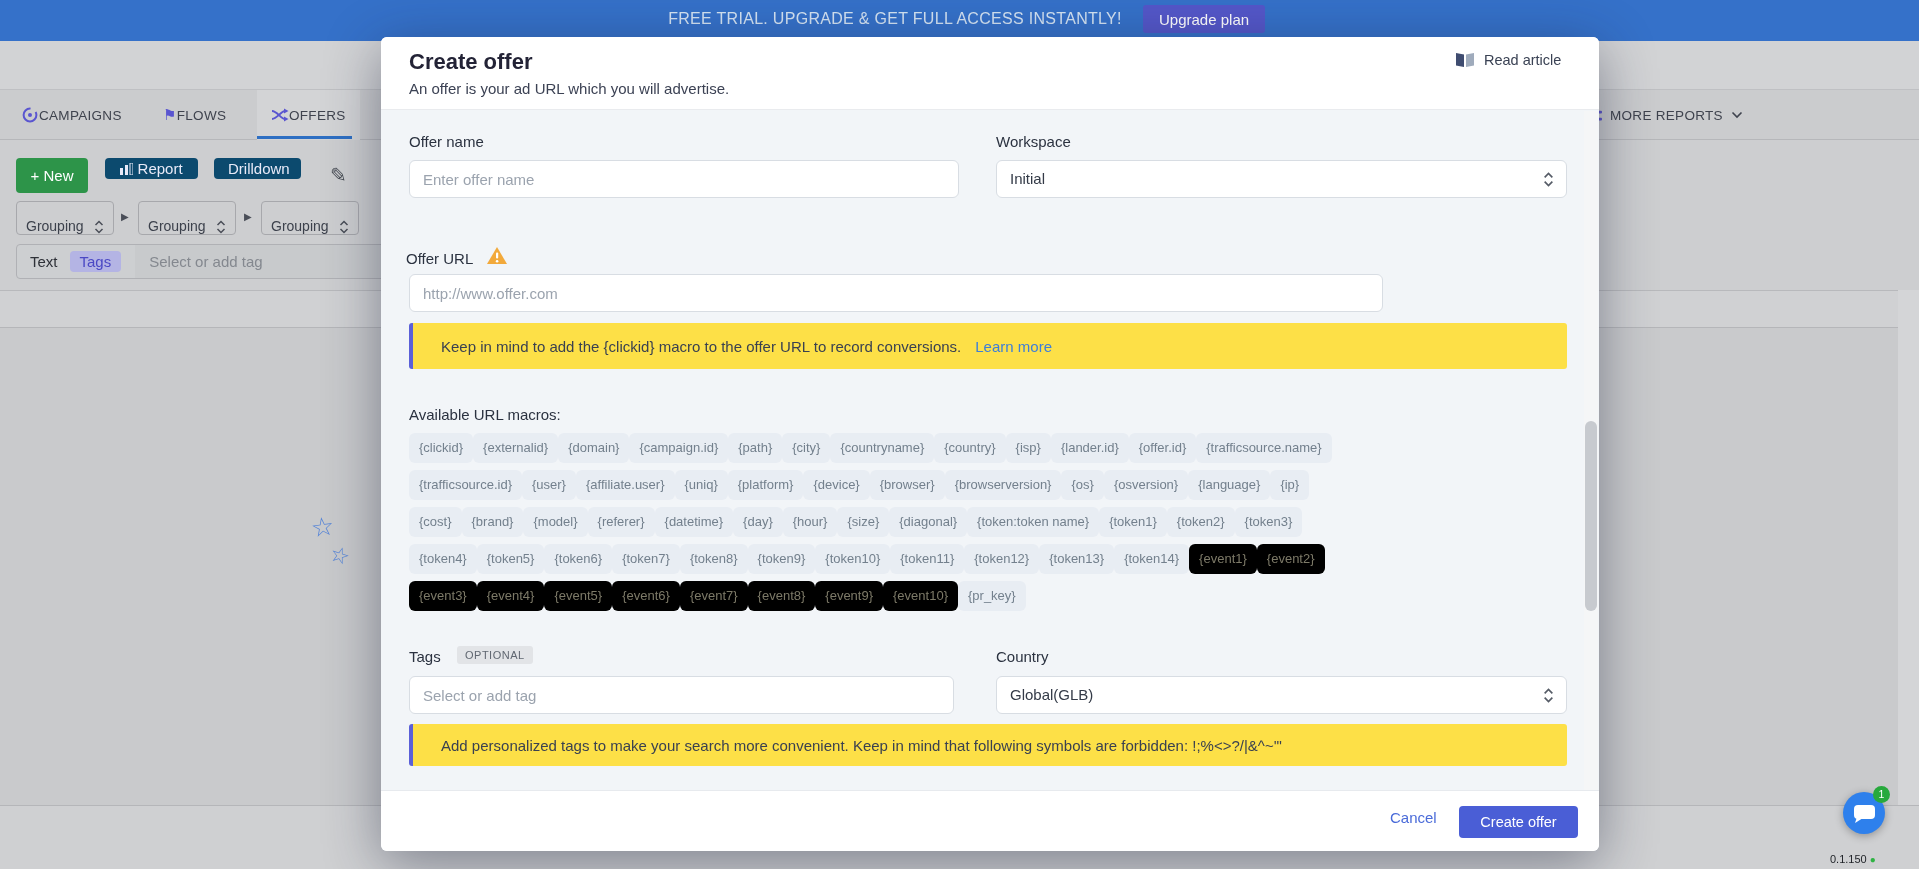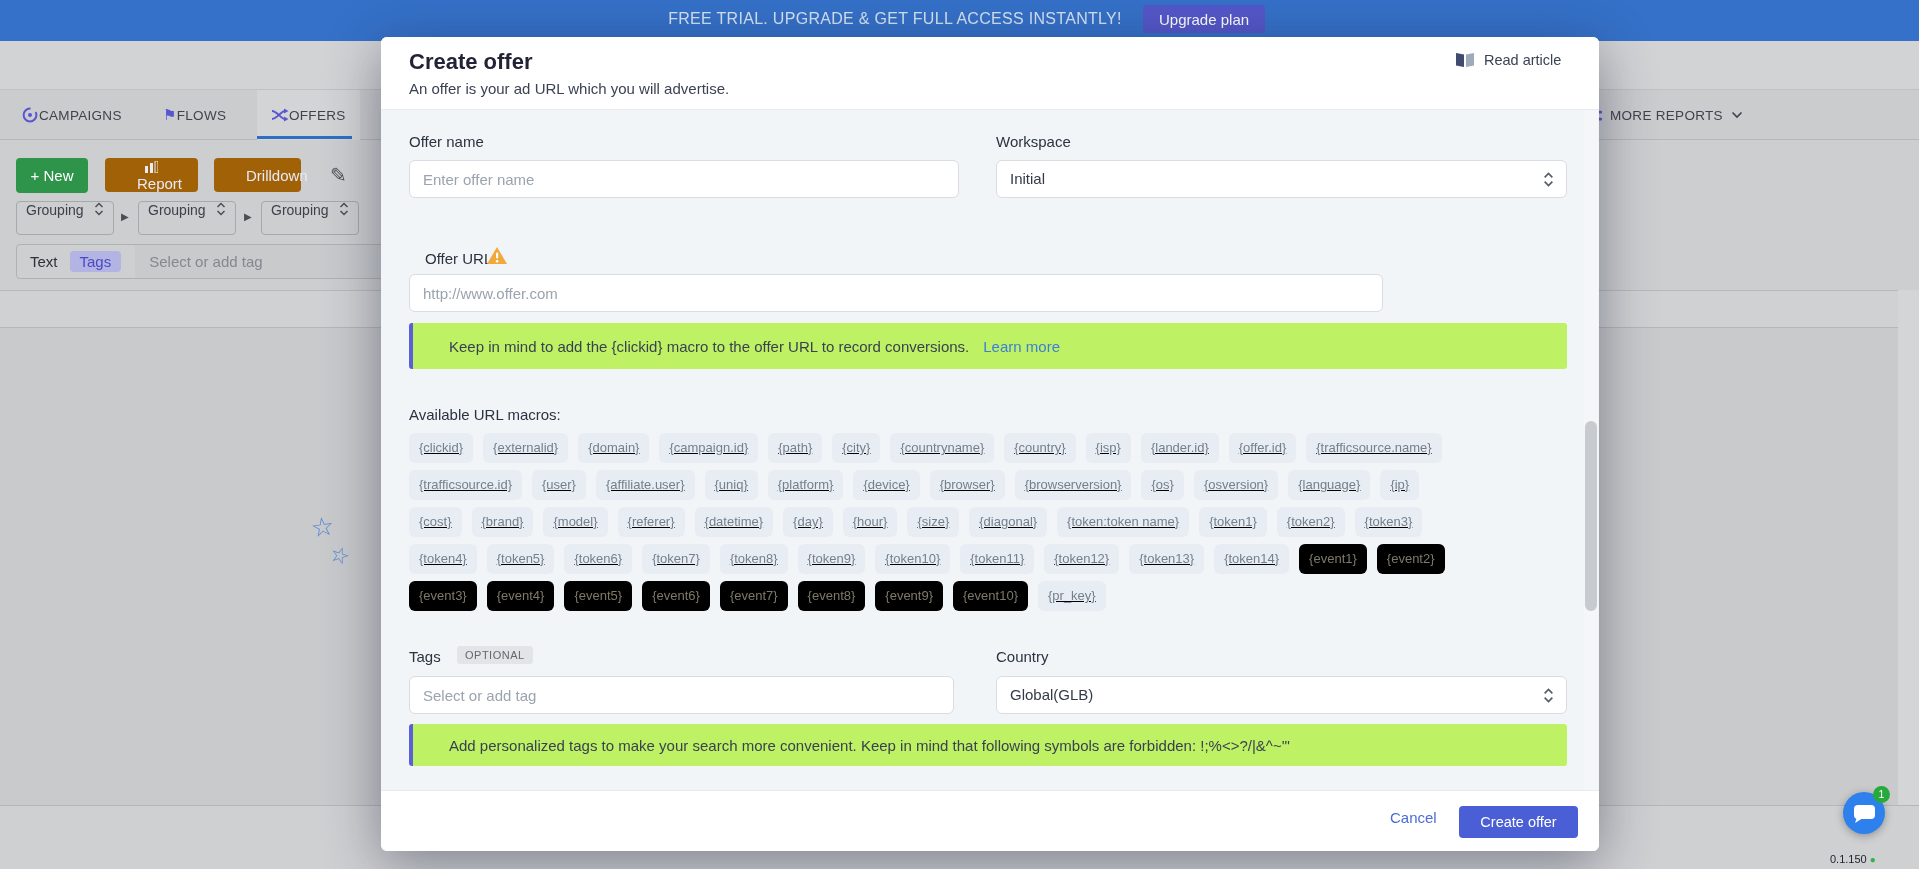--- a/index.html
+++ b/index.html
@@ -32,26 +32,26 @@
   .tab { position:absolute; top:0; height:50px; display:flex; align-items:center; color:#3f434e; font-size:13.5px; letter-spacing:.3px; cursor:pointer; }
   .tab-campaigns { left:21px; }
   .tab-flows { left:163px; }
   .tab-offers { left:257px; padding:0 14px; background:#d3d4d6; }
   .tab-underline { position:absolute; left:257px; bottom:0; width:95px; height:3px; background:#2e6fc3; }
   .flag-ic { color:#5a55d0; font-size:15px; }
   .more-reports { position:absolute; left:1585px; top:0; height:50px; display:flex; align-items:center; gap:8px; color:#3f434e; font-size:13.5px; letter-spacing:.3px; cursor:pointer; }
 
   
   .btn-new { position:absolute; left:16px; top:158px; width:72px; height:35px; background:#2d9449; border:none; border-radius:4px; color:#fff; font-size:15px; cursor:pointer; }
-  .btn-lav { position:absolute; top:158px; height:34px; background:#a16207; border:none; border-radius:4px; color:#e8eaf8; font-size:15px; cursor:pointer; padding:0 32px; }
+  .btn-lav { position:absolute; top:158px; height:21px; background:#0c4a6e; border:none; border-radius:4px; color:#e8eaf8; font-size:15px; cursor:pointer; padding:0 14px; }
   .btn-report { left:105px; width:93px; }
   .btn-drill { left:214px; width:87px; }
   .pencil { position:absolute; left:330px; top:163px; color:#4c5058; font-size:20px; }
 
-  .grouping { position:absolute; top:201px; width:98px; height:34px; background:#cdced0; border:1px solid #a7a8ac; border-radius:4px; display:flex; align-items:flex-start; justify-content:space-between; padding:0 9px; color:#3c414c; font-size:14px; cursor:pointer; }
+  .grouping { position:absolute; top:201px; width:98px; height:34px; background:#cdced0; border:1px solid #a7a8ac; border-radius:4px; display:flex; align-items:flex-end; justify-content:space-between; padding:0 9px; color:#3c414c; font-size:14px; cursor:pointer; }
   .g1 { left:16px; } .g2p { left:138px; } .g3 { left:261px; }
   .g-sep { position:absolute; top:211px; color:#4a4e58; font-size:10px; }
   .s1 { left:121px; } .s2 { left:244px; }
 
   .search-bar { position:absolute; left:16px; top:244px; width:560px; height:35px; background:#cdcfd1; border:1px solid #b0b1b5; border-radius:4px; display:flex; align-items:center; }
   .txt-toggle { color:#2e3138; font-size:15px; margin-left:13px; cursor:pointer; }
   .tags-toggle { margin-left:12px; background:#b4b4e4; color:#4b48c4; font-size:15px; padding:2px 10px; border-radius:4px; cursor:pointer; }
   .tag-search-input { margin-left:14px; border:none; outline:none; background:#c8cacc; height:33px; flex:1; font-size:15px; color:#3c414c; padding-left:14px; }
   .tag-search-input::placeholder { color:#84888f; }
 
@@ -80,25 +80,25 @@
   .modal-title { position:absolute; left:28px; top:12px; font-size:22px; font-weight:bold; color:#232336; }
   .modal-sub { position:absolute; left:28px; top:43px; font-size:15px; color:#3c4254; }
   .read-article { position:absolute; left:1074px; top:15px; display:flex; align-items:center; gap:9px; color:#3a4254; font-size:14.5px; cursor:pointer; }
 
   .m-label { position:absolute; color:#2b3240; font-size:15px; }
   .m-input { position:absolute; height:38px; background:#fff; border:1px solid #d8dde3; border-radius:6px; font-size:15px; color:#333a47; padding:0 13px; outline:none; }
   .m-input::placeholder { color:#9ba3ae; }
   .m-select { position:absolute; height:38px; background:#fff; border:1px solid #d8dde3; border-radius:6px; font-size:15px; color:#333a47; line-height:36px; padding:0 13px; cursor:pointer; }
   .m-select svg { position:absolute; right:12px; top:10px; }
 
-  .note { position:absolute; background:#bef264; border-left:4px solid #5b60d8; border-radius:3px; color:#3a4150; font-size:15px; display:flex; align-items:center; padding-left:36px; }
+  .note { position:absolute; background:#fde047; border-left:4px solid #5b60d8; border-radius:3px; color:#3a4150; font-size:15px; display:flex; align-items:center; padding-left:28px; }
   .learn-more { color:#3d7ed8; margin-left:14px; cursor:pointer; }
 
   .chip-rows { position:absolute; left:28px; top:396px; width:1160px; }
-  .chip-row { display:flex; gap:10px; margin-bottom:7px;text-decoration:underline; }
+  .chip-row { display:flex; gap:0; margin-bottom:7px; }
   .chip { height:30px; line-height:30px; padding:0 10px; background:#e8edf3; border-radius:6px; color:#73808d; font-size:13px; white-space:nowrap; cursor:pointer; }
   .chip-hl { background:#000000; color:#7d7a68; }
 
   .optional-badge { position:absolute; left:76px; top:609px; background:#e2e4e7; color:#606771; font-size:11px; letter-spacing:.5px; padding:3px 8px; border-radius:3px; }
 
   .m-scroll-track { position:absolute; left:1203px; top:74px; width:14px; height:715px; background:#f5f6f7; }
   .m-scroll-thumb { position:absolute; left:1px; top:310px; width:12px; height:190px; background:#c7cacf; border-radius:6px; cursor:pointer; }
 
   .modal-foot { position:absolute; left:0; top:753px; width:1218px; height:61px; background:#fff; border-top:1px solid #e7eaee; border-radius:0 0 6px 6px; }
   .btn-cancel { position:absolute; left:1009px; top:18px; background:none; border:none; color:#4a6bd9; font-size:15px; cursor:pointer; }
@@ -286,21 +286,21 @@
 
     <div class="m-label" style="left:615px; top:96px">Workspace</div>
     <div class="m-select" style="left:615px; top:123px; width:571px">
       <span>Initial</span>
       <svg width="11" height="17" viewBox="0 0 10 14">
           <path d="M1.5 5 L5 1.5 L8.5 5" fill="none" stroke="#555b66" stroke-width="1.5"></path>
           <path d="M1.5 9 L5 12.5 L8.5 9" fill="none" stroke="#555b66" stroke-width="1.5"></path>
         </svg>
     </div>
 
-    <div class="m-label" style="left:44px; top:213px">Offer URL</div>
+    <div class="m-label" style="left:25px; top:213px">Offer URL</div>
     <span style="position:absolute; left:105px; top:209px">
       <svg width="22" height="19" viewBox="0 0 22 19">
           <path d="M11 1 L21 18 H1 Z" fill="#f2a93b"></path>
           <rect x="10" y="6.5" width="2.2" height="6" rx="1" fill="#fff"></rect>
           <circle cx="11.1" cy="15.2" r="1.3" fill="#fff"></circle>
         </svg>
     </span>
     <input class="m-input" style="left: 28px; top: 237px; width: 974px;" placeholder="http://www.offer.com">
 
     <div class="note" style="left:28px; top:286px; width:1158px; height:46px">

